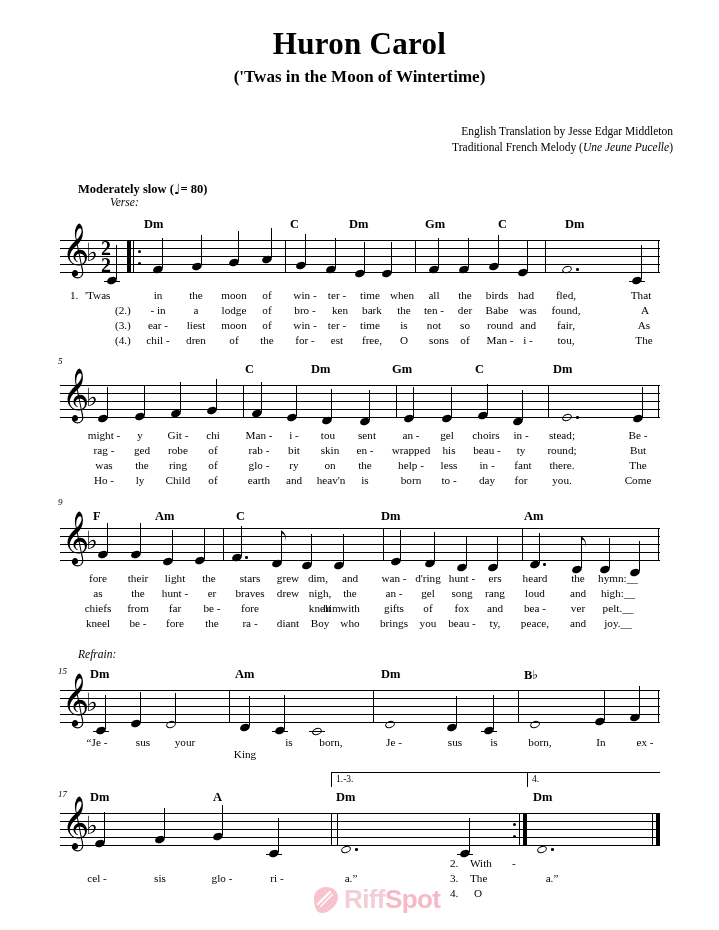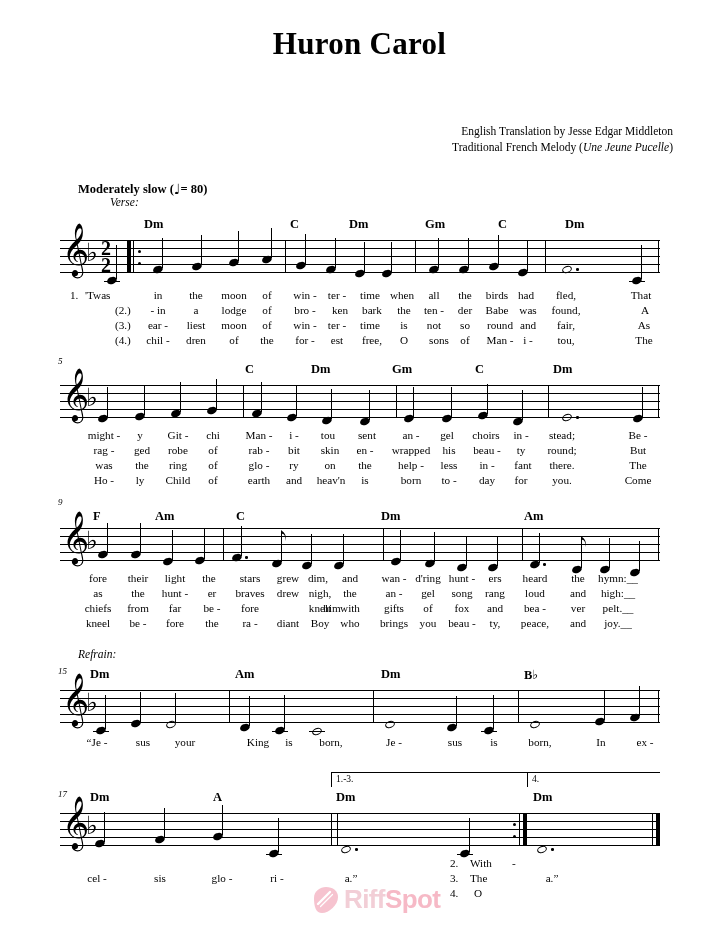--- a/index.html
+++ b/index.html
@@ -233,20 +233,21 @@
   }
   .wm-riff { color: #f2ced6; }
   .wm-spot { color: #f6b9c6; }
 </style>
 </head>
 <body>
 
 <div class="page">
 
   <div class="title">Huron Carol</div>
+  <div class="subtitle">('Twas in the Moon of Wintertime)</div>
 
   <div class="credits">
     <div>English Translation by Jesse Edgar Middleton</div>
     <div><span>Traditional French Melody (</span><span class="it">Une Jeune Pucelle</span><span>)</span></div>
   </div>
 
   <div class="tempo">
     <span>Moderately slow</span>
     <span>(</span><span class="note-glyph">♩</span><span>= 80</span><span>)</span>
   </div>
@@ -824,21 +825,21 @@
     <div class="note">
         <div class="head" style="left:630px; top:714px;"></div>
         <div class="stem" style="left:639px; top:686px; height:30px;"></div>
       </div>
     <div class="barline" style="left:658px; top:690px;"></div>
 
     <div class="lyricline" style="top:736px;">
       <span class="syl" style="left:97px;">“Je -</span>
       <span class="syl" style="left:143px;">sus</span>
       <span class="syl" style="left:185px;">your</span>
-      <span class="syl" style="left:258px;">King</span>
+      <span class="syl" style="left:245px;margin-top:12px;">King</span>
       <span class="syl" style="left:289px;">is</span>
       <span class="syl" style="left:331px;">born,</span>
       <span class="syl" style="left:394px;">Je -</span>
       <span class="syl" style="left:455px;">sus</span>
       <span class="syl" style="left:494px;">is</span>
       <span class="syl" style="left:540px;">born,</span>
       <span class="syl" style="left:601px;">In</span>
       <span class="syl" style="left:645px;">ex -</span>
     </div>
   </div>

